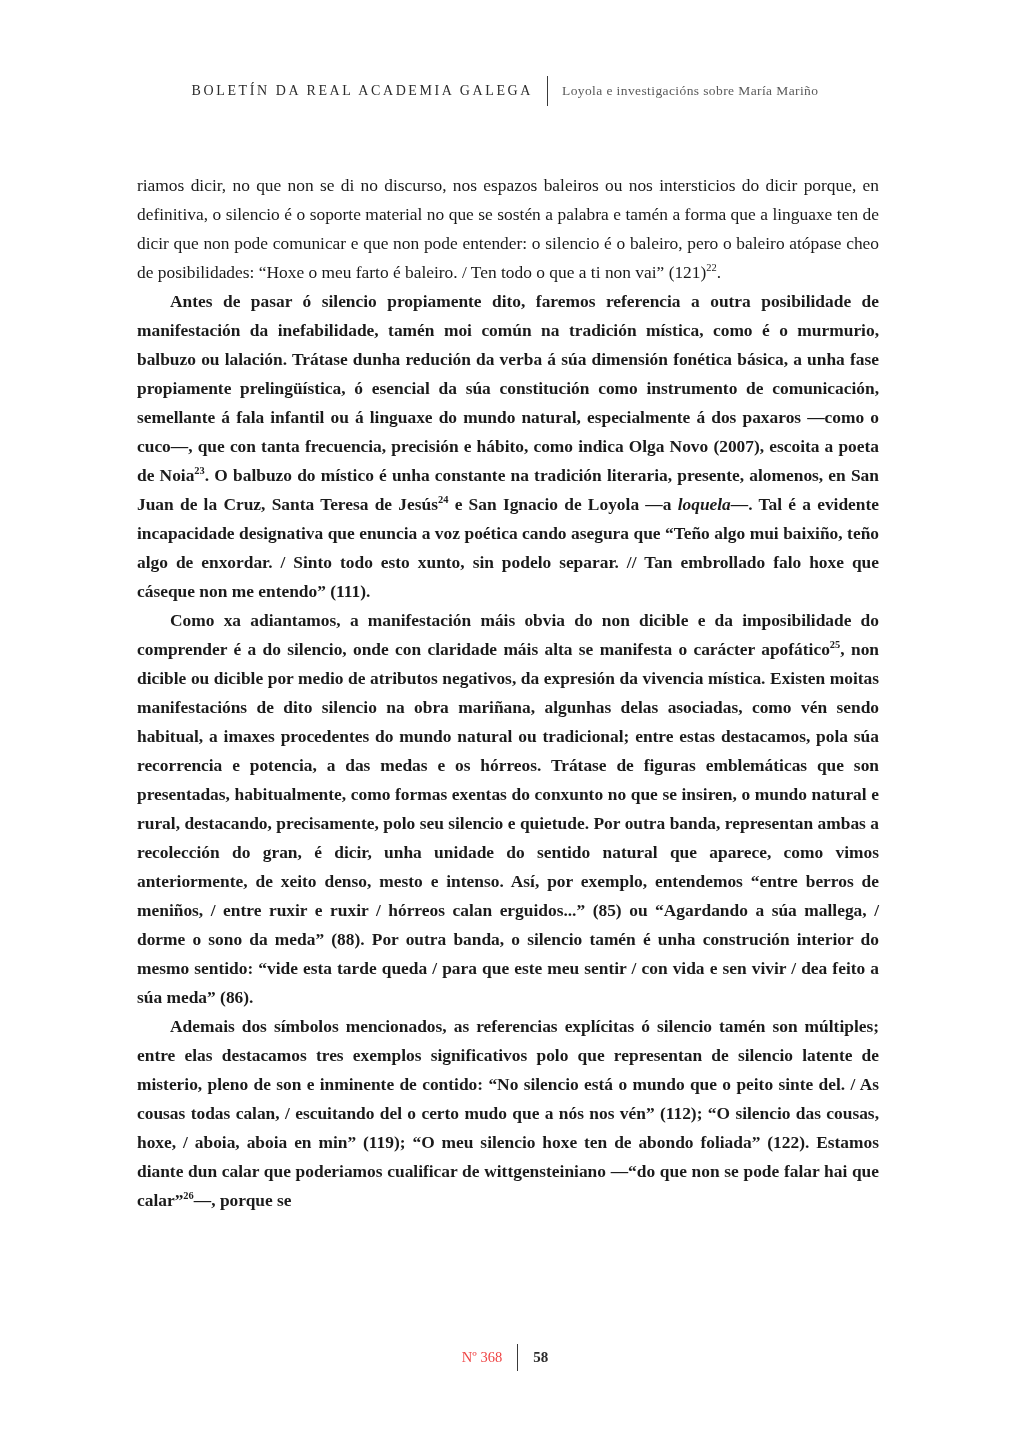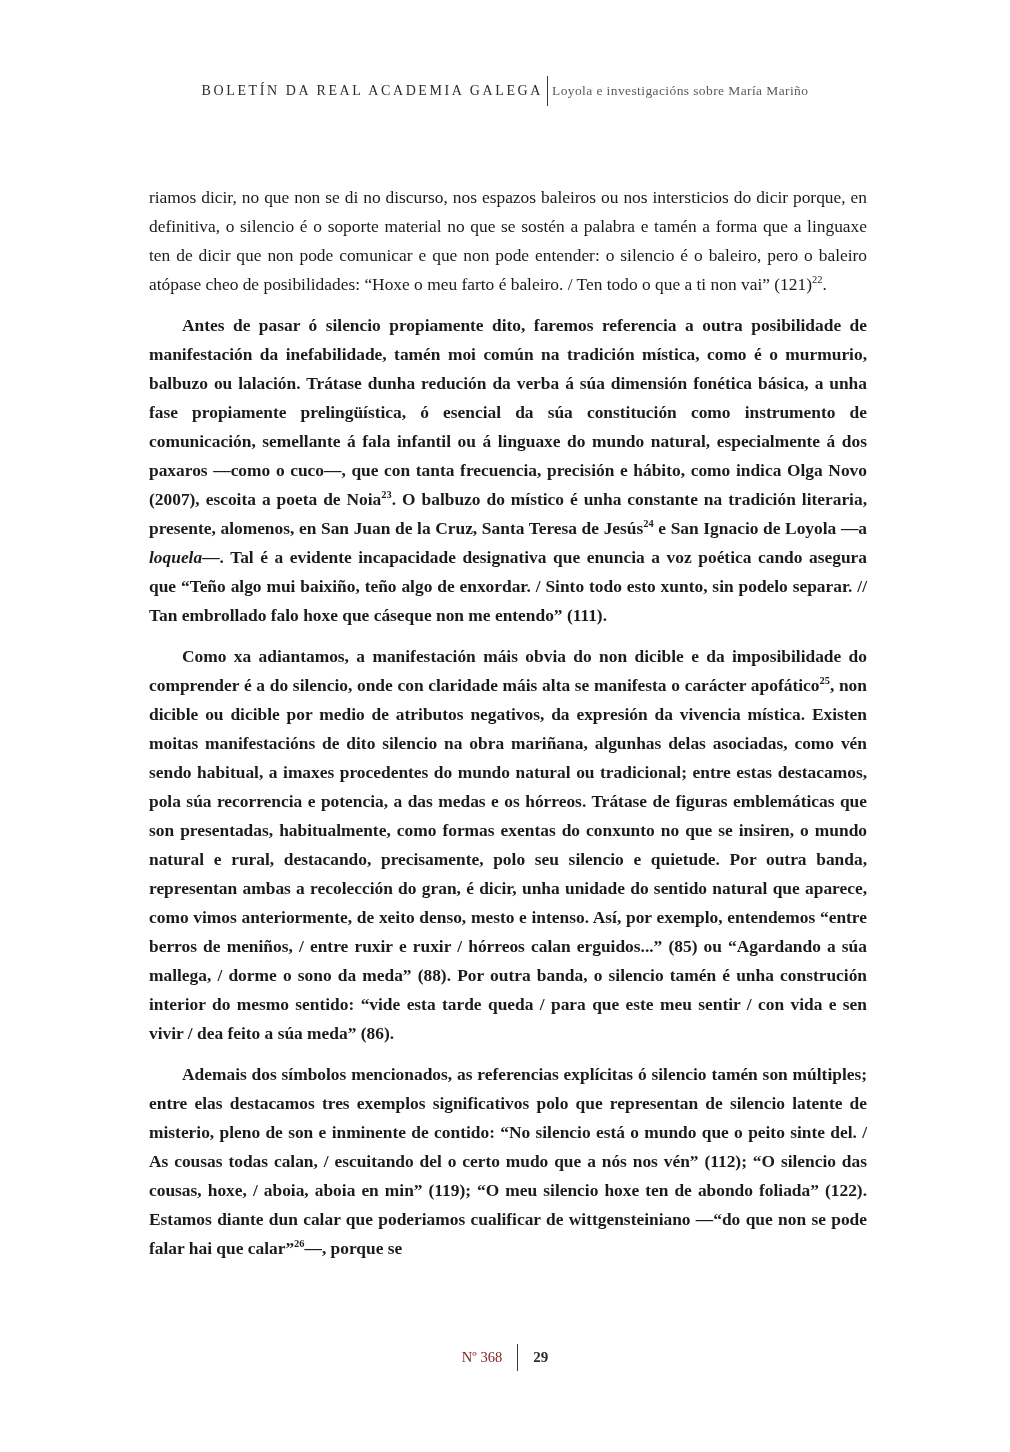--- a/index.html
+++ b/index.html
@@ -19,21 +19,21 @@
   }
   
   .page-header {
     position: absolute;
     top: 76px;
     left: 0;
     width: 100%;
     display: flex;
     justify-content: center;
     align-items: center;
-    gap: 4px;
+    gap: 14px;
   }
   .journal {
     font-size: 14px;
     letter-spacing: 2.6px;
     color: #2b2b2b;
     white-space: nowrap;
   }
   .vdivider {
     width: 1px;
     height: 30px;
@@ -50,42 +50,42 @@
   .doc-body {
     position: absolute;
     top: 171px;
     left: 137px;
     width: 742px;
     font-size: 17.4px;
     line-height: 29px;
     text-align: justify;
     color: #1b1b1b;
   }
-  .doc-body p.para { margin: 12px; }
+  .doc-body p.para { margin: 0; }
   .doc-body p.para.indent { text-indent: 33px; font-weight: bold; }
   .doc-body sup {
     font-size: 0.6em;
     line-height: 0;
     vertical-align: super;
   }
   .doc-body em { font-style: italic; }
   
   .page-footer {
     position: absolute;
     top: 1344px;
     left: 0;
     width: 100%;
     display: flex;
     justify-content: center;
     align-items: center;
     gap: 15px;
   }
   .issue {
     font-size: 14.5px;
-    color: #7f1d1d;
+    color: #ef4444;
     white-space: nowrap;
   }
   .footer-divider { height: 27px; }
   .pagenum {
     font-size: 15px;
     font-weight: bold;
     color: #2b2b2b;
   }
 </style>
 </head>
@@ -102,16 +102,16 @@
   <main class="doc-body">
       <p class="para"><span>riamos dicir, no que non se di no discurso, nos espazos baleiros ou nos intersticios do dicir porque, en definitiva, o silencio é o soporte material no que se sostén a palabra e tamén a forma que a linguaxe ten de dicir que non pode comunicar e que non pode entender: o silencio é o baleiro, pero o baleiro atópase cheo de posibilidades: “Hoxe o meu farto é baleiro. / Ten todo o que a ti non vai” (121)</span><sup>22</sup><span>.</span></p>
       <p class="para indent"><span>Antes de pasar ó silencio propiamente dito, faremos referencia a outra posibilidade de manifestación da inefabilidade, tamén moi común na tradición mística, como é o murmurio, balbuzo ou lalación. Trátase dunha redución da verba á súa dimensión fonética básica, a unha fase propiamente prelingüística, ó esencial da súa constitución como instrumento de comunicación, semellante á fala infantil ou á linguaxe do mundo natural, especialmente á dos paxaros —como o cuco—, que con tanta frecuencia, precisión e hábito, como indica Olga Novo (2007), escoita a poeta de Noia</span><sup>23</sup><span>. O balbuzo do místico é unha constante na tradición literaria, presente, alomenos, en San Juan de la Cruz, Santa Teresa de Jesús</span><sup>24</sup><span> e San Ignacio de Loyola —a </span><em>loquela</em><span>—. Tal é a evidente incapacidade designativa que enuncia a voz poética cando asegura que “Teño algo mui baixiño, teño algo de enxordar. / Sinto todo esto xunto, sin podelo separar. // Tan embrollado falo hoxe que cáseque non me entendo” (111).</span></p>
       <p class="para indent"><span>Como xa adiantamos, a manifestación máis obvia do non dicible e da imposibilidade do comprender é a do silencio, onde con claridade máis alta se manifesta o carácter apofático</span><sup>25</sup><span>, non dicible ou dicible por medio de atributos negativos, da expresión da vivencia mística. Existen moitas manifestacións de dito silencio na obra mariñana, algunhas delas asociadas, como vén sendo habitual, a imaxes procedentes do mundo natural ou tradicional; entre estas destacamos, pola súa recorrencia e potencia, a das medas e os hórreos. Trátase de figuras emblemáticas que son presentadas, habitualmente, como formas exentas do conxunto no que se insiren, o mundo natural e rural, destacando, precisamente, polo seu silencio e quietude. Por outra banda, representan ambas a recolección do gran, é dicir, unha unidade do sentido natural que aparece, como vimos anteriormente, de xeito denso, mesto e intenso. Así, por exemplo, entendemos “entre berros de meniños, / entre ruxir e ruxir / hórreos calan erguidos...” (85) ou “Agardando a súa mallega, / dorme o sono da meda” (88). Por outra banda, o silencio tamén é unha construción interior do mesmo sentido: “vide esta tarde queda / para que este meu sentir / con vida e sen vivir / dea feito a súa meda” (86).</span></p>
       <p class="para indent"><span>Ademais dos símbolos mencionados, as referencias explícitas ó silencio tamén son múltiples; entre elas destacamos tres exemplos significativos polo que representan de silencio latente de misterio, pleno de son e inminente de contido: “No silencio está o mundo que o peito sinte del. / As cousas todas calan, / escuitando del o certo mudo que a nós nos vén” (112); “O silencio das cousas, hoxe, / aboia, aboia en min” (119); “O meu silencio hoxe ten de abondo foliada” (122). Estamos diante dun calar que poderiamos cualificar de wittgensteiniano —“do que non se pode falar hai que calar”</span><sup>26</sup><span>—, porque se</span></p>
     </main>
 
   <footer class="page-footer">
     <span class="issue">Nº 368</span>
     <span class="vdivider footer-divider"></span>
-    <span class="pagenum">29</span>
+    <span class="pagenum">58</span>
   </footer>
 
 </div>
 
 </body></html>

